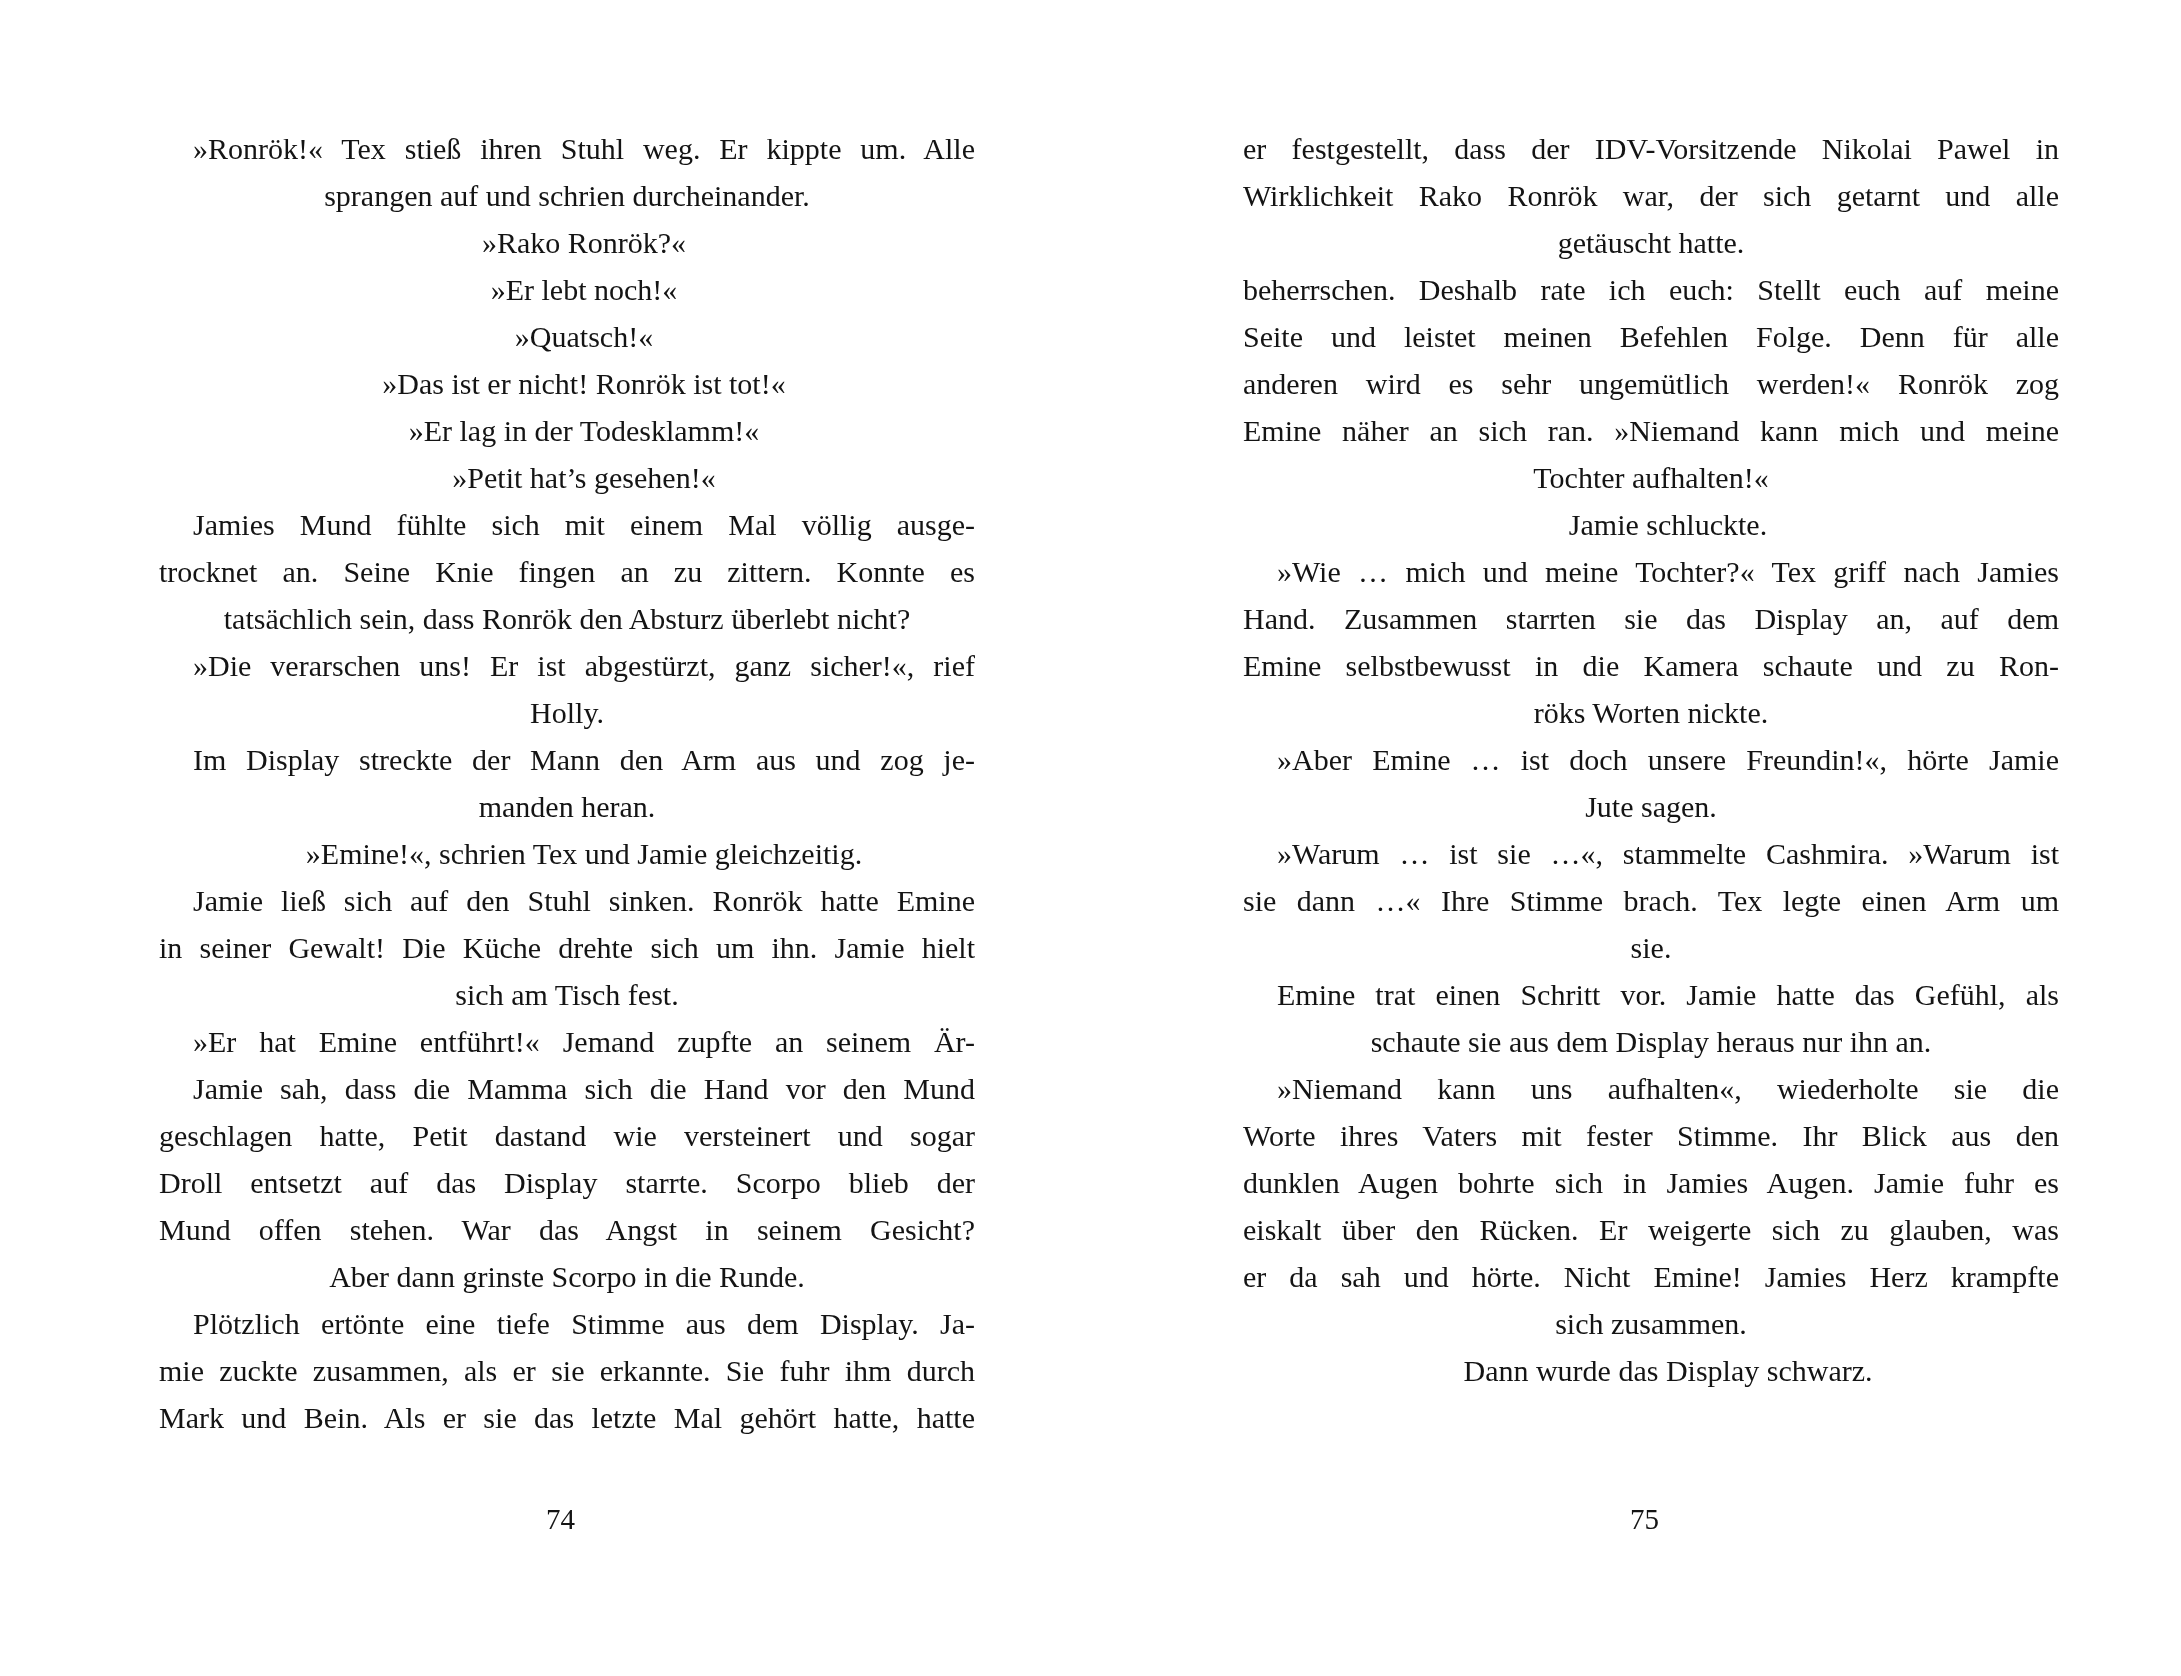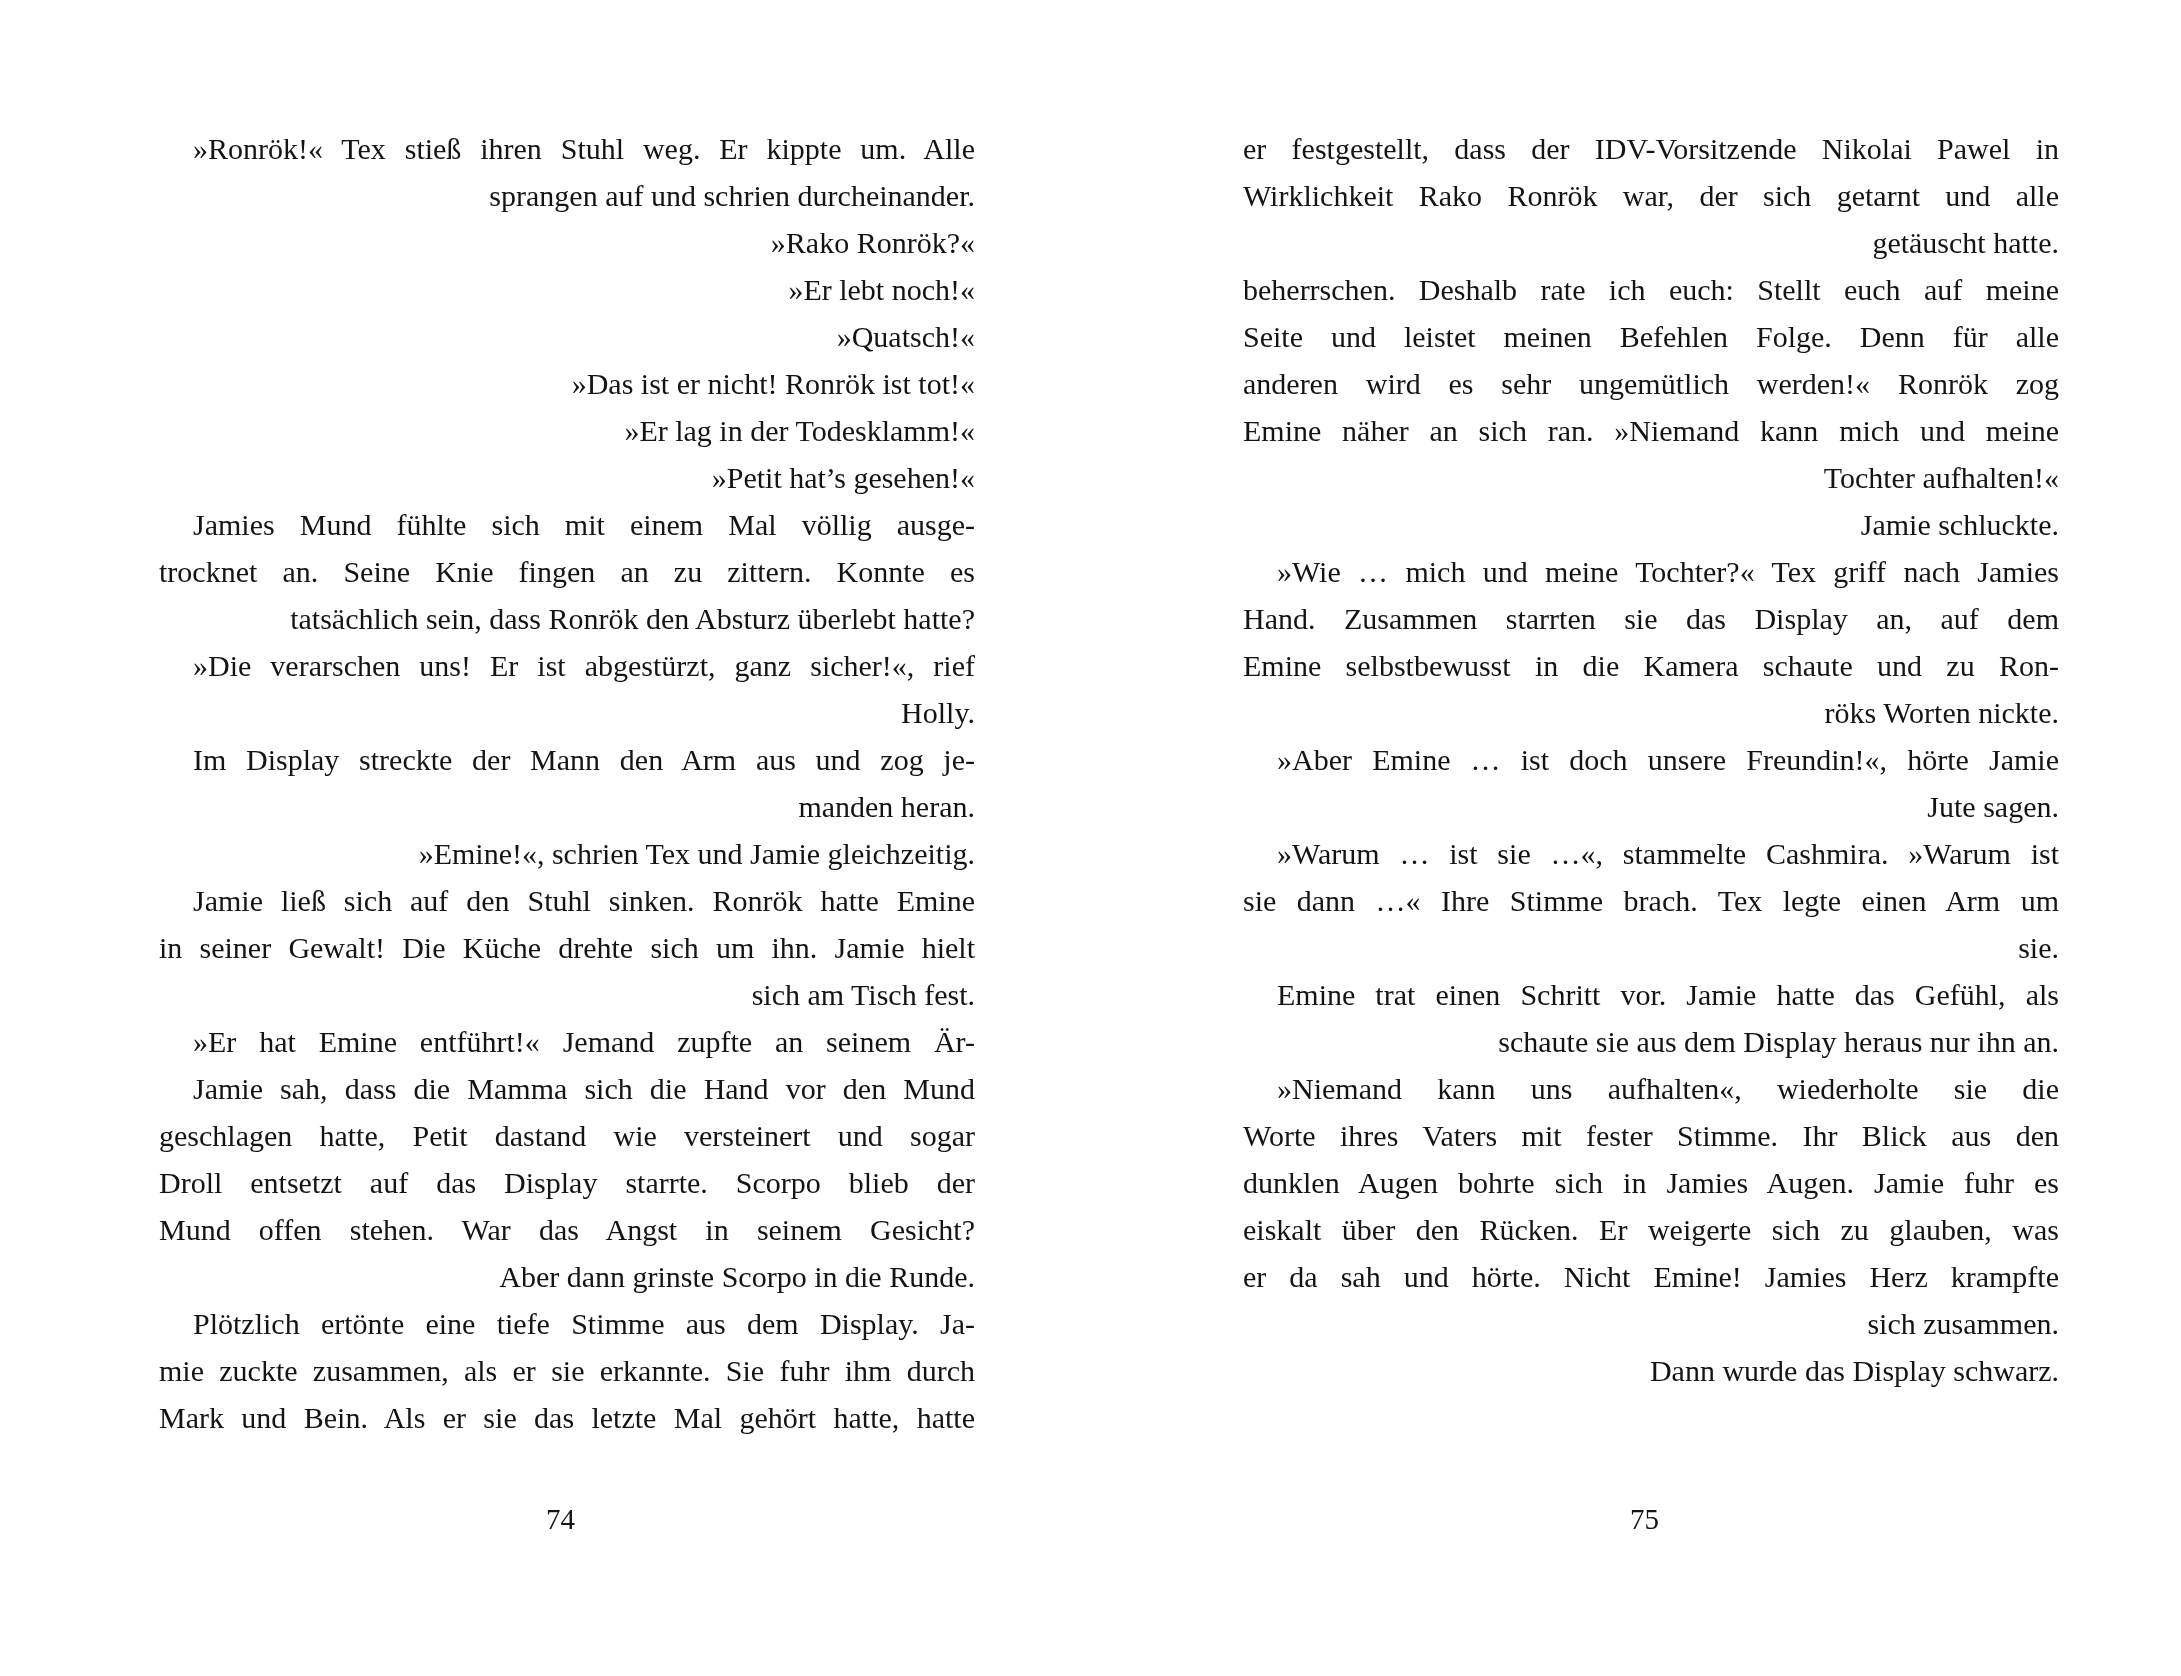--- a/index.html
+++ b/index.html
@@ -31,21 +31,21 @@
   .page.right { left: 1243px; }
   .text-block {
     position: absolute;
     top: 0; left: 0; right: 0;
   }
   .line {
     font-size: 30px;
     line-height: 47px;
     height: 47px;
     overflow: hidden;
-    text-align: right;
+    text-align: center;
     color: #141414;
   }
   .line.just {
     text-align: justify;
     text-align-last: justify;
   }
   .line.ind {
     padding-left: 34px;
   }
   .page-number {
@@ -67,21 +67,21 @@
         <div class="line just ind">»Ronrök!« Tex stieß ihren Stuhl weg. Er kippte um. Alle</div>
         <div class="line">sprangen auf und schrien durcheinander.</div>
         <div class="line ind">»Rako Ronrök?«</div>
         <div class="line ind">»Er lebt noch!«</div>
         <div class="line ind">»Quatsch!«</div>
         <div class="line ind">»Das ist er nicht! Ronrök ist tot!«</div>
         <div class="line ind">»Er lag in der Todesklamm!«</div>
         <div class="line ind">»Petit hat’s gesehen!«</div>
         <div class="line just ind">Jamies Mund fühlte sich mit einem Mal völlig ausge-</div>
         <div class="line just">trocknet an. Seine Knie fingen an zu zittern. Konnte es</div>
-        <div class="line">tatsächlich sein, dass Ronrök den Absturz überlebt hatte?</div>
+        <div class="line">tatsächlich sein, dass Ronrök den Absturz überlebt nicht?</div>
         <div class="line just ind">»Die verarschen uns! Er ist abgestürzt, ganz sicher!«, rief</div>
         <div class="line">Holly.</div>
         <div class="line just ind">Im Display streckte der Mann den Arm aus und zog je-</div>
         <div class="line">manden heran.</div>
         <div class="line ind">»Emine!«, schrien Tex und Jamie gleichzeitig.</div>
         <div class="line just ind">Jamie ließ sich auf den Stuhl sinken. Ronrök hatte Emine</div>
         <div class="line just">in seiner Gewalt! Die Küche drehte sich um ihn. Jamie hielt</div>
         <div class="line">sich am Tisch fest.</div>
         <div class="line just ind">»Er hat Emine entführt!« Jemand zupfte an seinem Är-</div>
         <div class="line just ind">Jamie sah, dass die Mamma sich die Hand vor den Mund</div>

